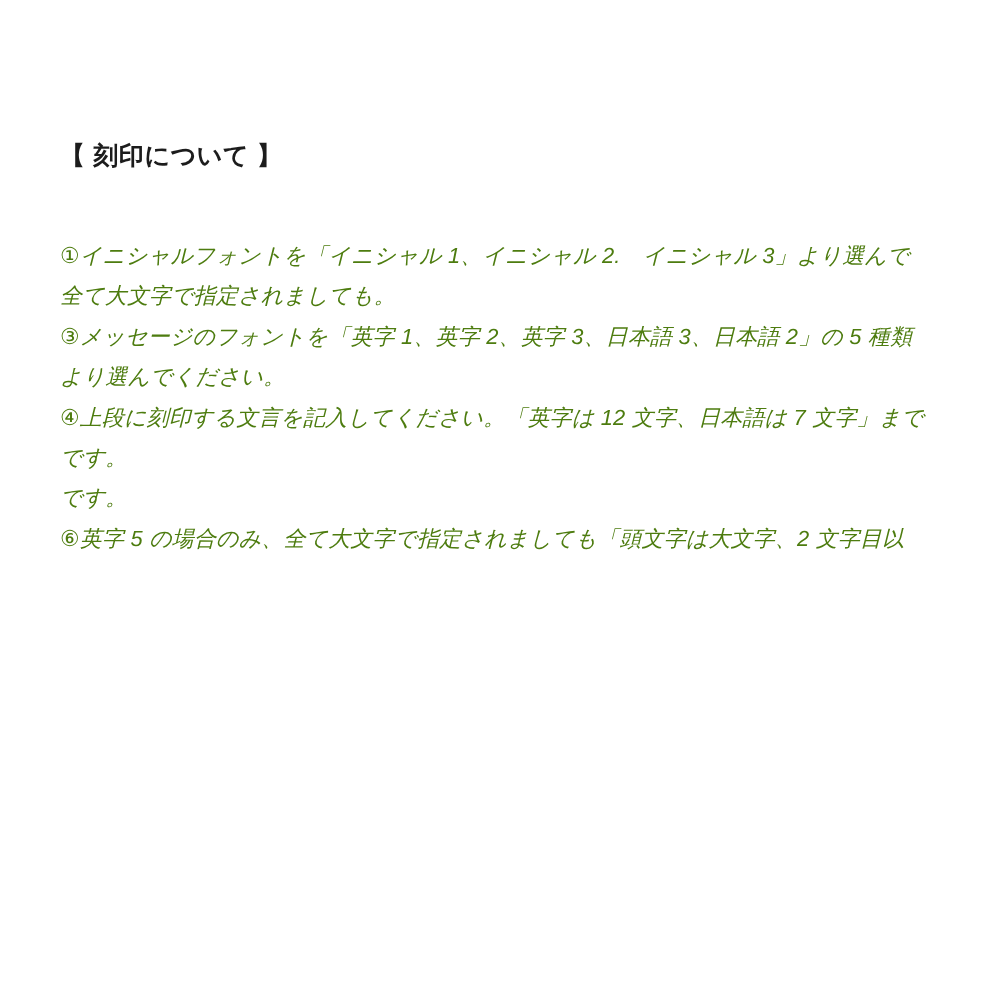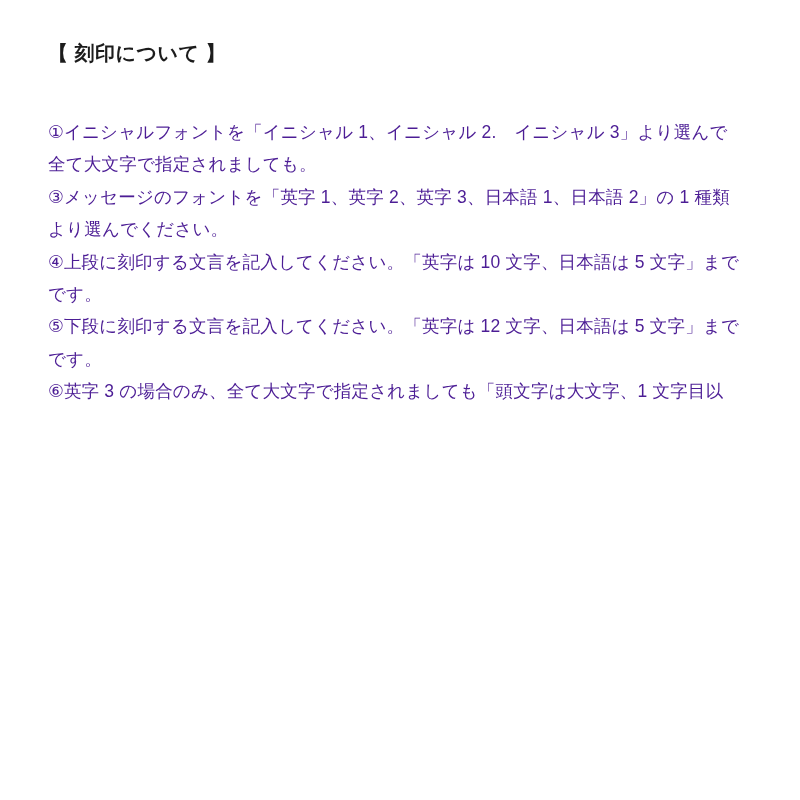--- a/index.html
+++ b/index.html
@@ -17,48 +17,48 @@
   }
   .page {
     box-sizing: border-box;
     width: 800px;
     height: 800px;
     padding: 0 50px 0 48px;
     background: #ffffff;
   }
   .doc-title {
     margin: 0;
-    padding-top: 40px;
+    padding-top: 112px;
     font-size: 20px;
     line-height: 26px;
     font-weight: 600;
     letter-spacing: 0.5px;
     color: #1c1c1c;
   }
   .instructions {
     margin-top: 50px;
   }
   .line {
     font-size: 17.5px;
     line-height: 32.4px;
     letter-spacing: 0.2px;
     white-space: pre;
-    color: #4c1d95;
+    color: #4d7c0f;
+    font-style: italic;
   }
 </style>
 </head>
 <body>
 
 <div class="page">
   <h1 class="doc-title">【 刻印について 】</h1>
 
   <div class="instructions">
     <div class="line">①イニシャルフォントを「イニシャル 1、イニシャル 2.　イニシャル 3」より選んで</div>
     <div class="line">全て大文字で指定されましても。</div>
-    <div class="line">③メッセージのフォントを「英字 1、英字 2、英字 3、日本語 1、日本語 2」の 1 種類</div>
+    <div class="line">③メッセージのフォントを「英字 1、英字 2、英字 3、日本語 3、日本語 2」の 5 種類</div>
     <div class="line">より選んでください。</div>
-    <div class="line">④上段に刻印する文言を記入してください。「英字は 10 文字、日本語は 5 文字」まで</div>
+    <div class="line">④上段に刻印する文言を記入してください。「英字は 12 文字、日本語は 7 文字」まで</div>
     <div class="line">です。</div>
-    <div class="line">⑤下段に刻印する文言を記入してください。「英字は 12 文字、日本語は 5 文字」まで</div>
     <div class="line">です。</div>
-    <div class="line">⑥英字 3 の場合のみ、全て大文字で指定されましても「頭文字は大文字、1 文字目以</div>
+    <div class="line">⑥英字 5 の場合のみ、全て大文字で指定されましても「頭文字は大文字、2 文字目以</div>
   </div>
 </div>
 
 </body></html>

